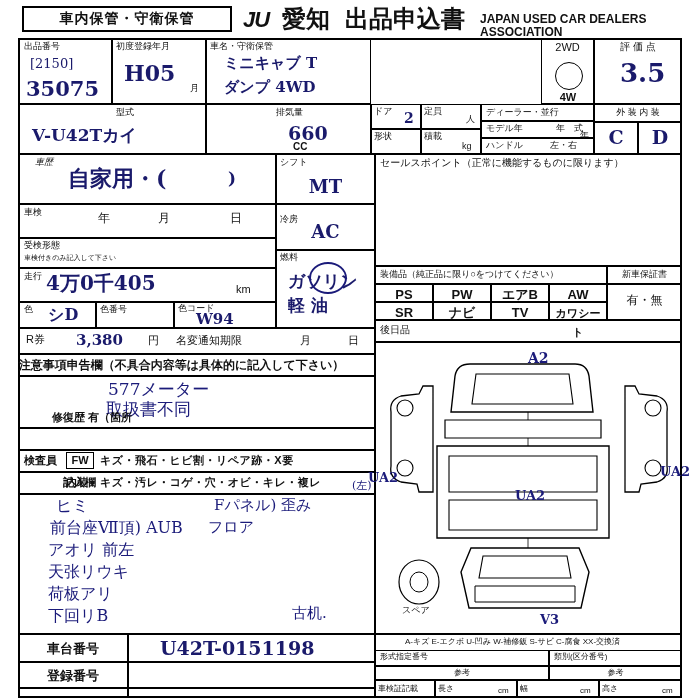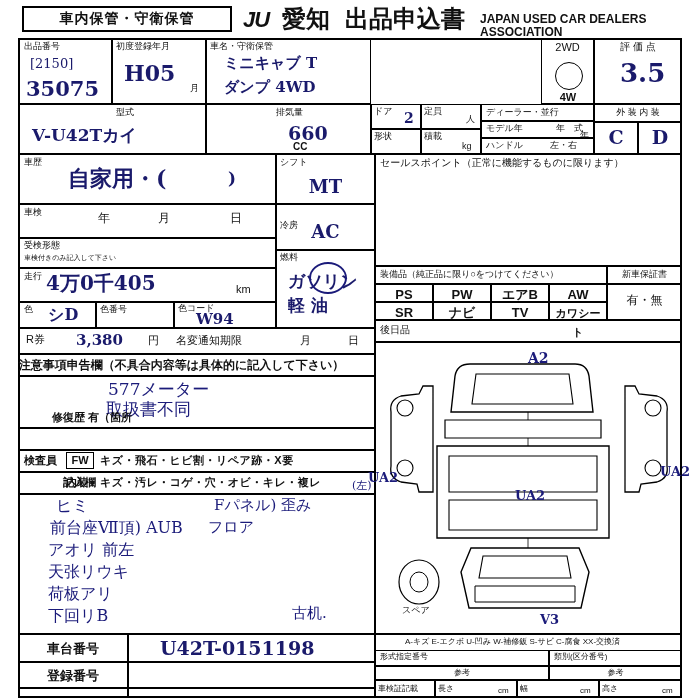--- a/index.html
+++ b/index.html
@@ -90,21 +90,21 @@
   <div class="lbl" style="left:550px;top:141px;">左・右</div>
 
   <div class="bx" style="left:594px;top:104px;width:88px;height:18px;"></div>
   <div class="lbl ctr" style="left:594px;top:108px;width:88px;font-size:9px;">外 装 内 装</div>
   <div class="bx" style="left:594px;top:122px;width:44px;height:32px;"></div>
   <div class="bx" style="left:638px;top:122px;width:44px;height:32px;"></div>
   <div class="val b ctr" style="left:594px;top:126px;width:44px;font-size:19px;">C</div>
   <div class="val b ctr" style="left:638px;top:126px;width:44px;font-size:19px;">D</div>
 
   <div class="bx" style="left:18px;top:154px;width:258px;height:50px;"></div>
-  <div class="lbl" style="left:24px;top:158px;">車歴</div>
+  <div class="lbl" style="left:35px;top:158px;font-style:italic;">車歴</div>
   <div class="val b" style="left:68px;top:164px;font-size:22px;">自家用・(</div>
   <div class="val b" style="left:228px;top:168px;font-size:17px;">)</div>
 
   <div class="bx" style="left:18px;top:204px;width:258px;height:34px;"></div>
   <div class="lbl" style="left:24px;top:208px;">車検</div>
   <div class="lbl" style="left:98px;top:212px;font-size:12px;">年</div>
   <div class="lbl" style="left:158px;top:212px;font-size:12px;">月</div>
   <div class="lbl" style="left:230px;top:212px;font-size:12px;">日</div>
 
   <div class="bx" style="left:18px;top:238px;width:258px;height:30px;"></div>
@@ -133,21 +133,21 @@
   <div class="lbl" style="left:148px;top:335px;font-size:11px;">円</div>
   <div class="lbl" style="left:176px;top:335px;font-size:11px;">名変通知期限</div>
   <div class="lbl" style="left:300px;top:335px;font-size:11px;">月</div>
   <div class="lbl" style="left:348px;top:335px;font-size:11px;">日</div>
 
   <div class="bx" style="left:276px;top:154px;width:99px;height:50px;"></div>
   <div class="lbl" style="left:280px;top:158px;">シフト</div>
   <div class="val b ctr" style="left:276px;top:176px;width:99px;font-size:18px;">MT</div>
 
   <div class="bx" style="left:276px;top:204px;width:99px;height:46px;"></div>
-  <div class="lbl" style="left:280px;top:221px;">冷房</div>
+  <div class="lbl" style="left:280px;top:215px;">冷房</div>
   <div class="val b ctr" style="left:276px;top:221px;width:99px;font-size:18px;">AC</div>
 
   <div class="bx" style="left:276px;top:250px;width:99px;height:78px;"></div>
   <div class="lbl" style="left:280px;top:253px;">燃料</div>
   <div class="val b" style="left:288px;top:270px;font-size:17px;">ガソリン</div>
   <div class="val b" style="left:288px;top:294px;font-size:17px;">軽  油</div>
 
   <div style="position:absolute;left:309px;top:262px;width:34px;height:28px;border:2px solid #1b1b7a;border-radius:50%;"></div>
 
   <div class="bx" style="left:375px;top:154px;width:307px;height:112px;"></div>

